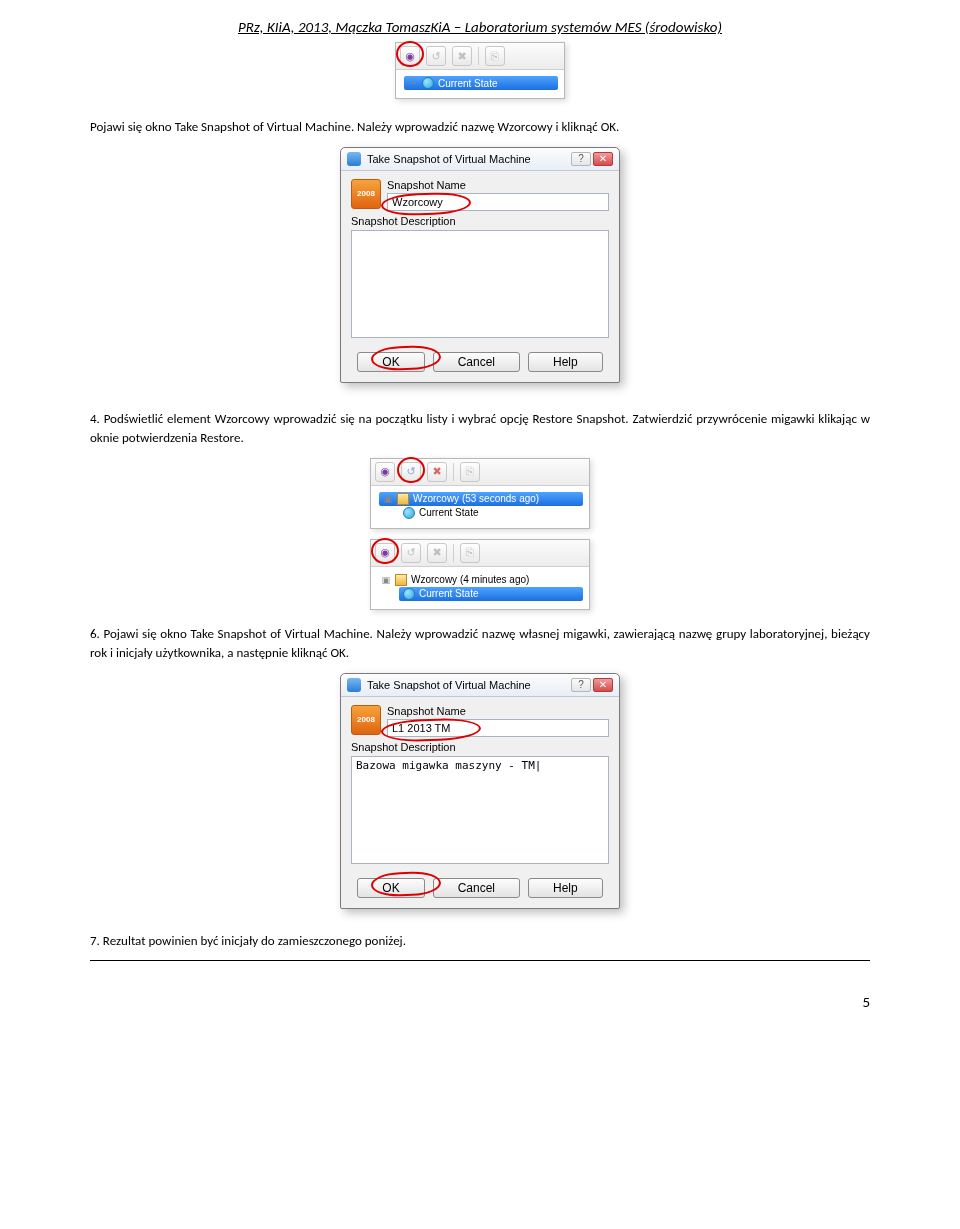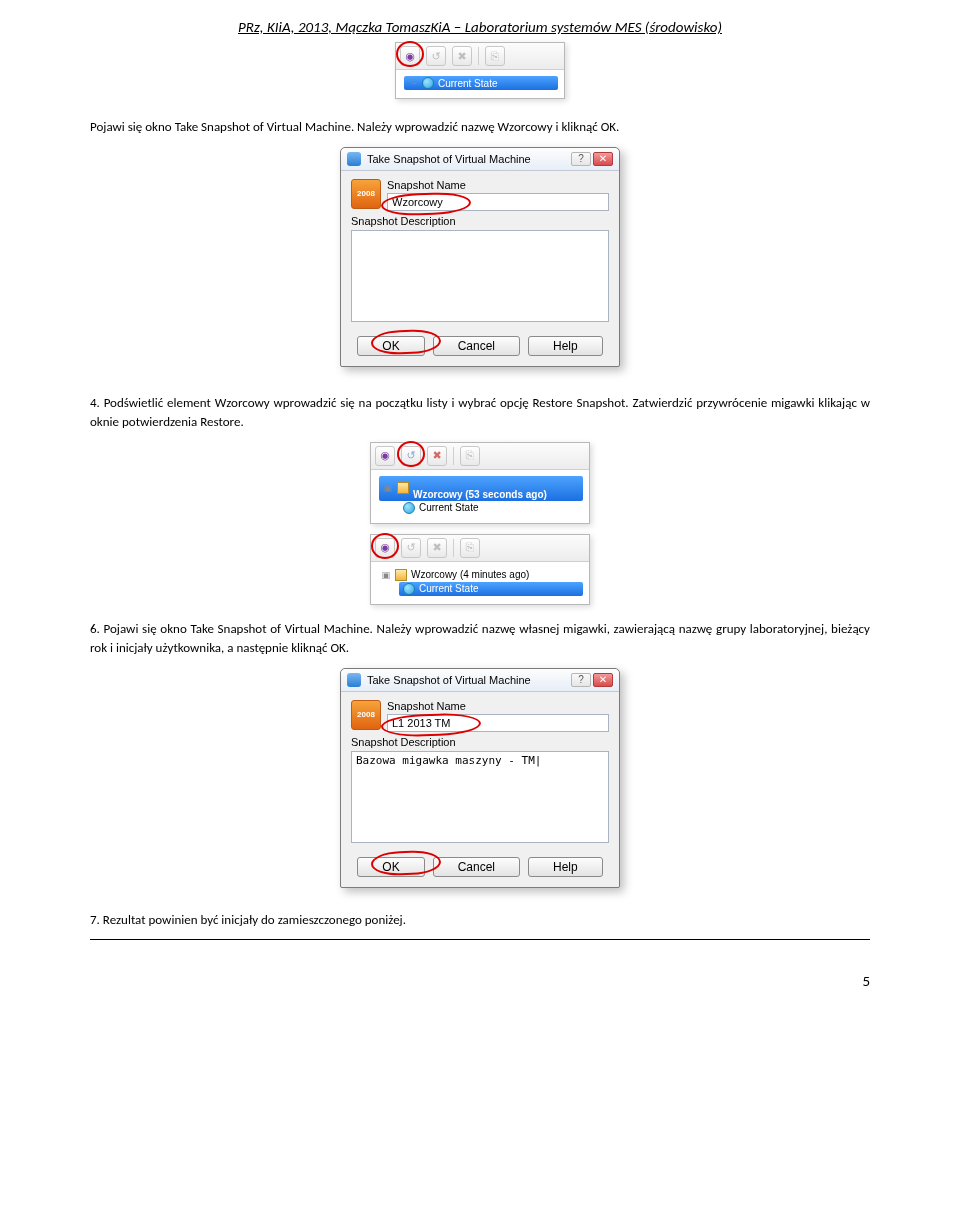--- a/index.html
+++ b/index.html
@@ -137,21 +137,21 @@
   }
   .dlg-col{ flex:1; }
   .inp {
     display:block;width:100%;
     border:1px solid #aab3c0;background:#fff;
     padding:1px 4px;font-size:11px;height:18px;
   }
   .txtarea{
     display:block;width:100%;
     border:1px solid #aab3c0;background:#fff;
-    height:92px;padding:2px 4px;font-size:11px;resize:none;
+    height:108px;padding:2px 4px;font-size:11px;resize:none;
   }
   .dlg-foot{
     display:flex;justify-content:center;gap:8px;
     padding:8px 10px 10px 10px;
   }
   .btn{
     min-width:62px;padding:2px 24px;height:20px;
     border:1px solid #8a8a8a;border-radius:3px;
     background:linear-gradient(#fdfdfd,#e3e3e3);
     font-size:12px;text-align:left;
@@ -250,21 +250,21 @@
           <div class="tb-btn" style="color:#8aa6d4;">↺</div>
           <div class="tb-btn" style="color:#d46a6a;">✖</div>
           <div style="width:1px;height:18px;background:#cfcfcf;"></div>
           <div class="tb-btn" style="color:#bfbfbf;">⎘</div>
           <div class="red-circle" style="left:26px;top:-2px;width:28px;height:26px;"></div>
         </div>
         <div class="tree">
           <div class="tree-row cur-row">
             <span class="tree-twiggy">▣</span>
             <span class="snap-icon"></span>
-            <span style="font-weight:bold;margin-top:12px;">Wzorcowy (53 seconds ago)</span>
+            <span style="font-weight:normal;">Wzorcowy (53 seconds ago)</span>
           </div>
           <div class="tree-row" style="padding-left:24px;">
             <span class="state-icon"></span>
             <span>Current State</span>
           </div>
         </div>
       </div>
     </div>
   </div>
 

